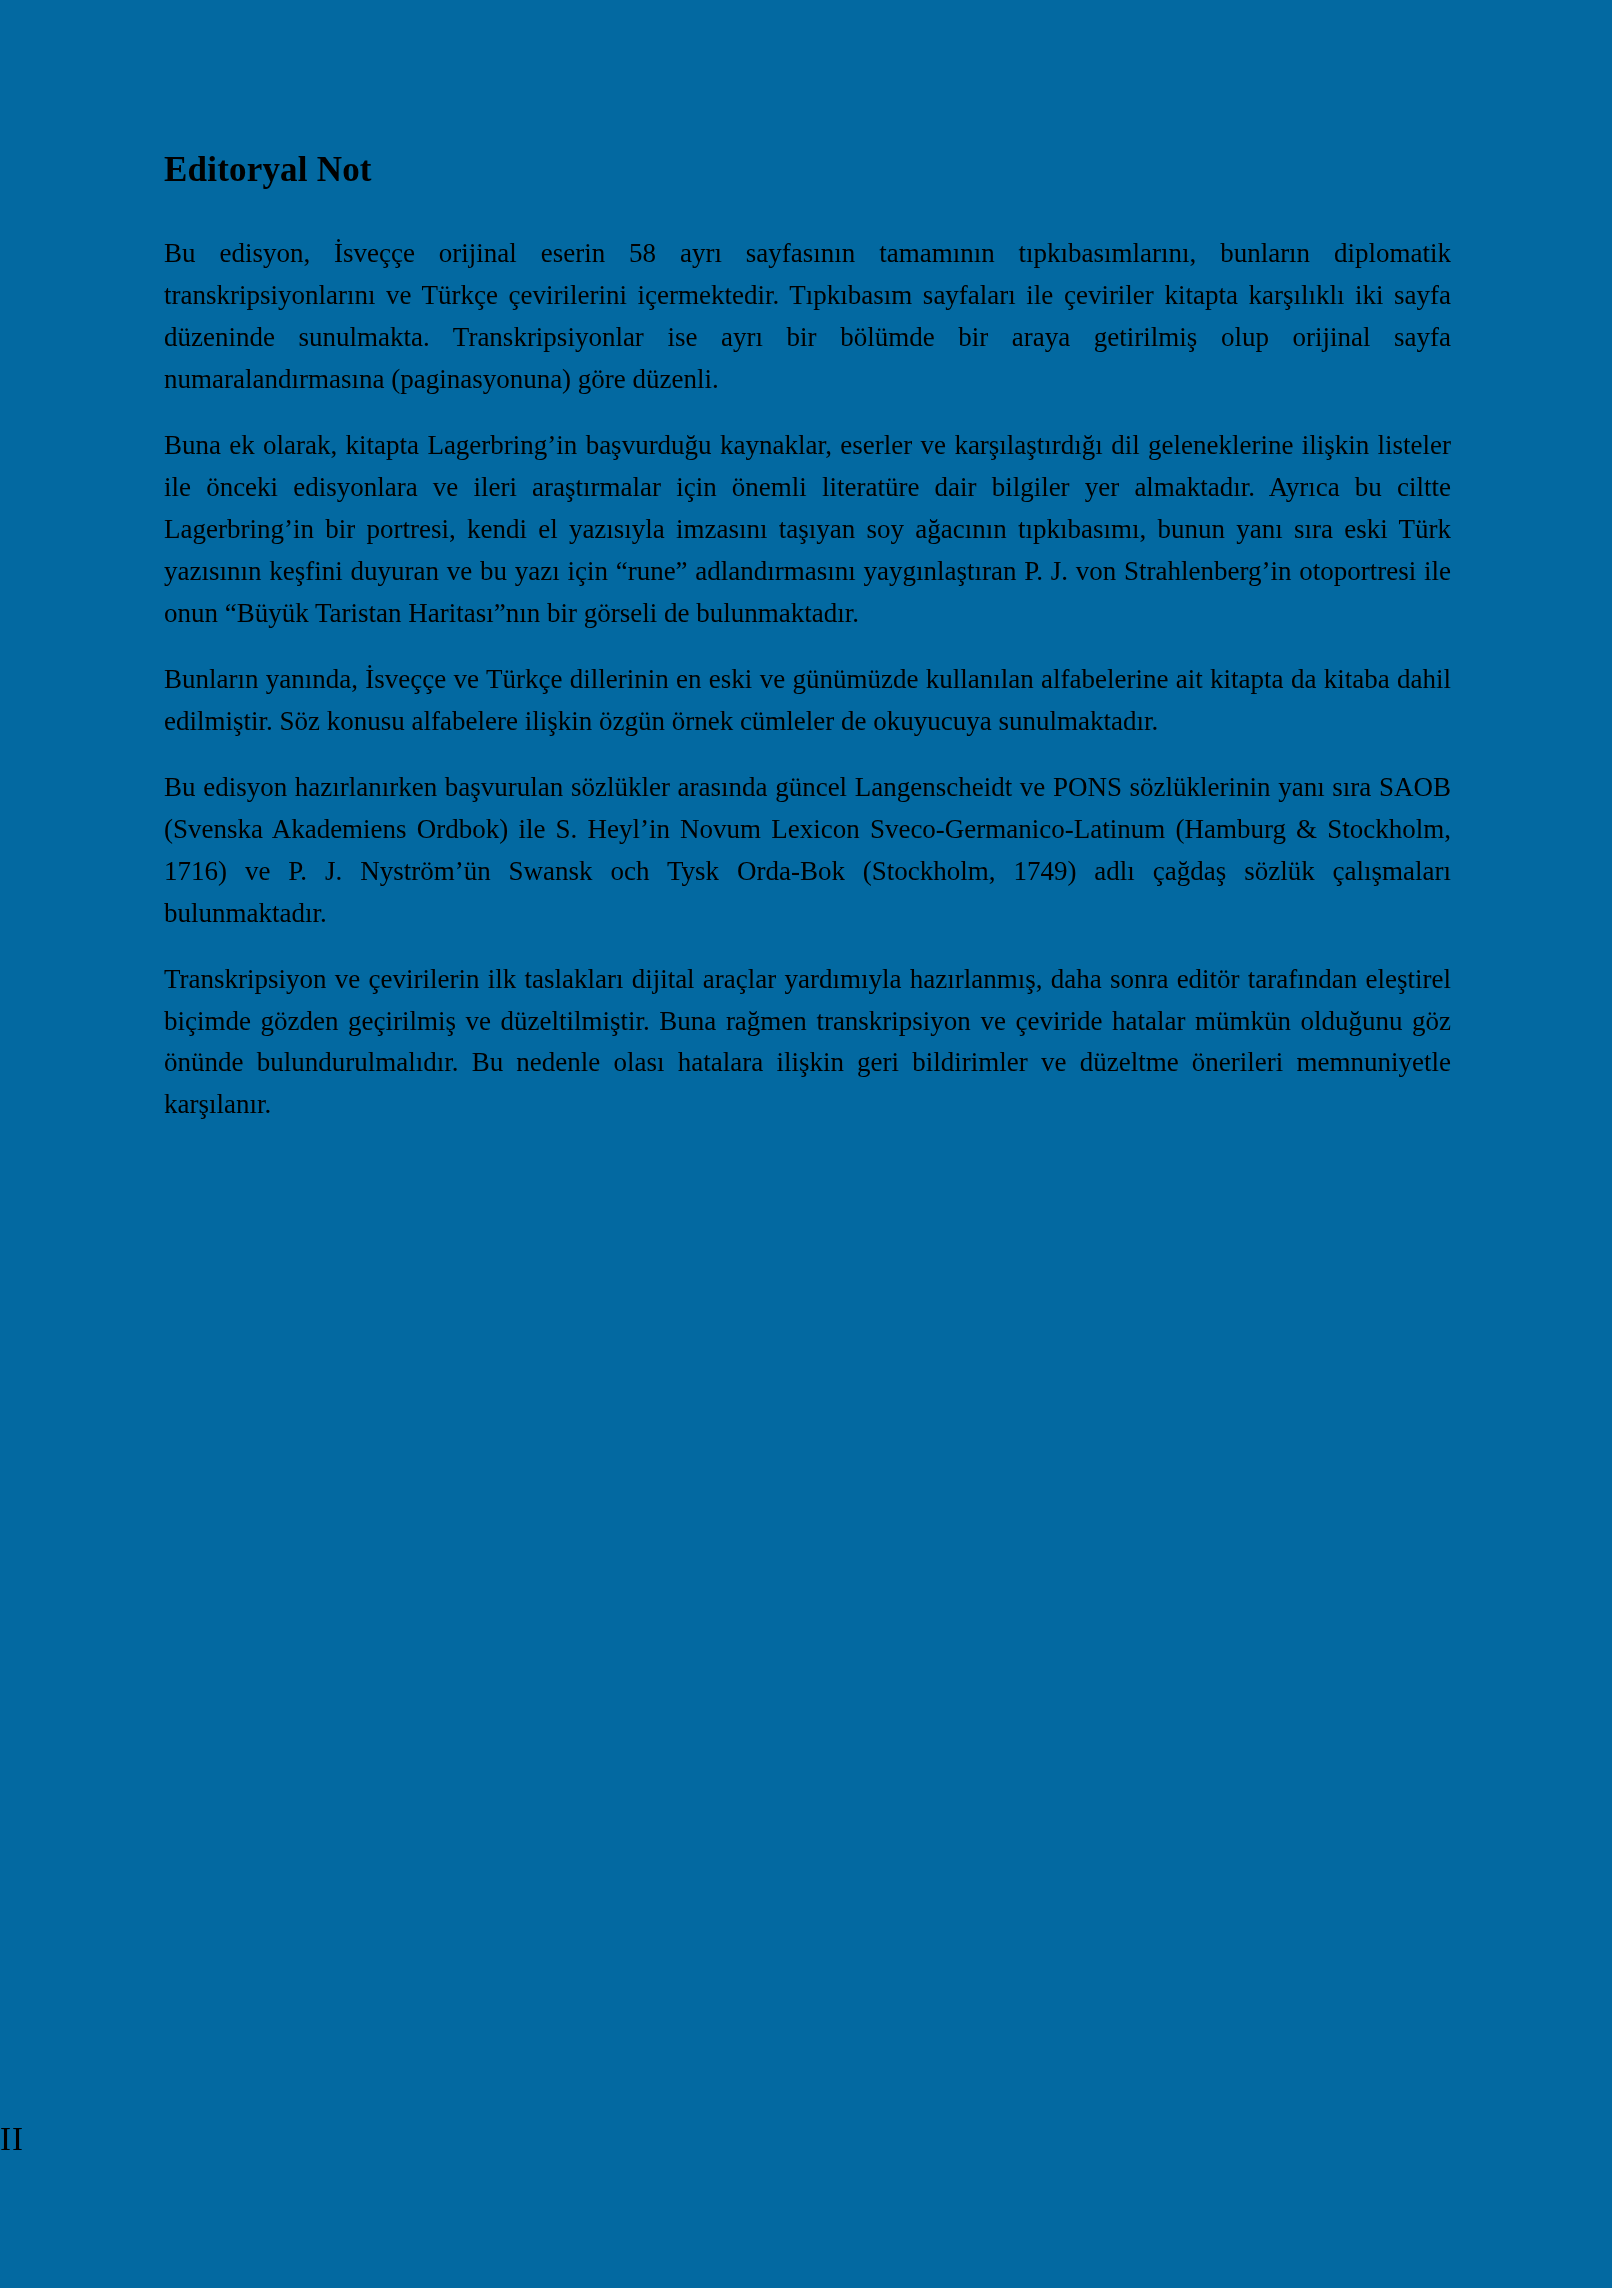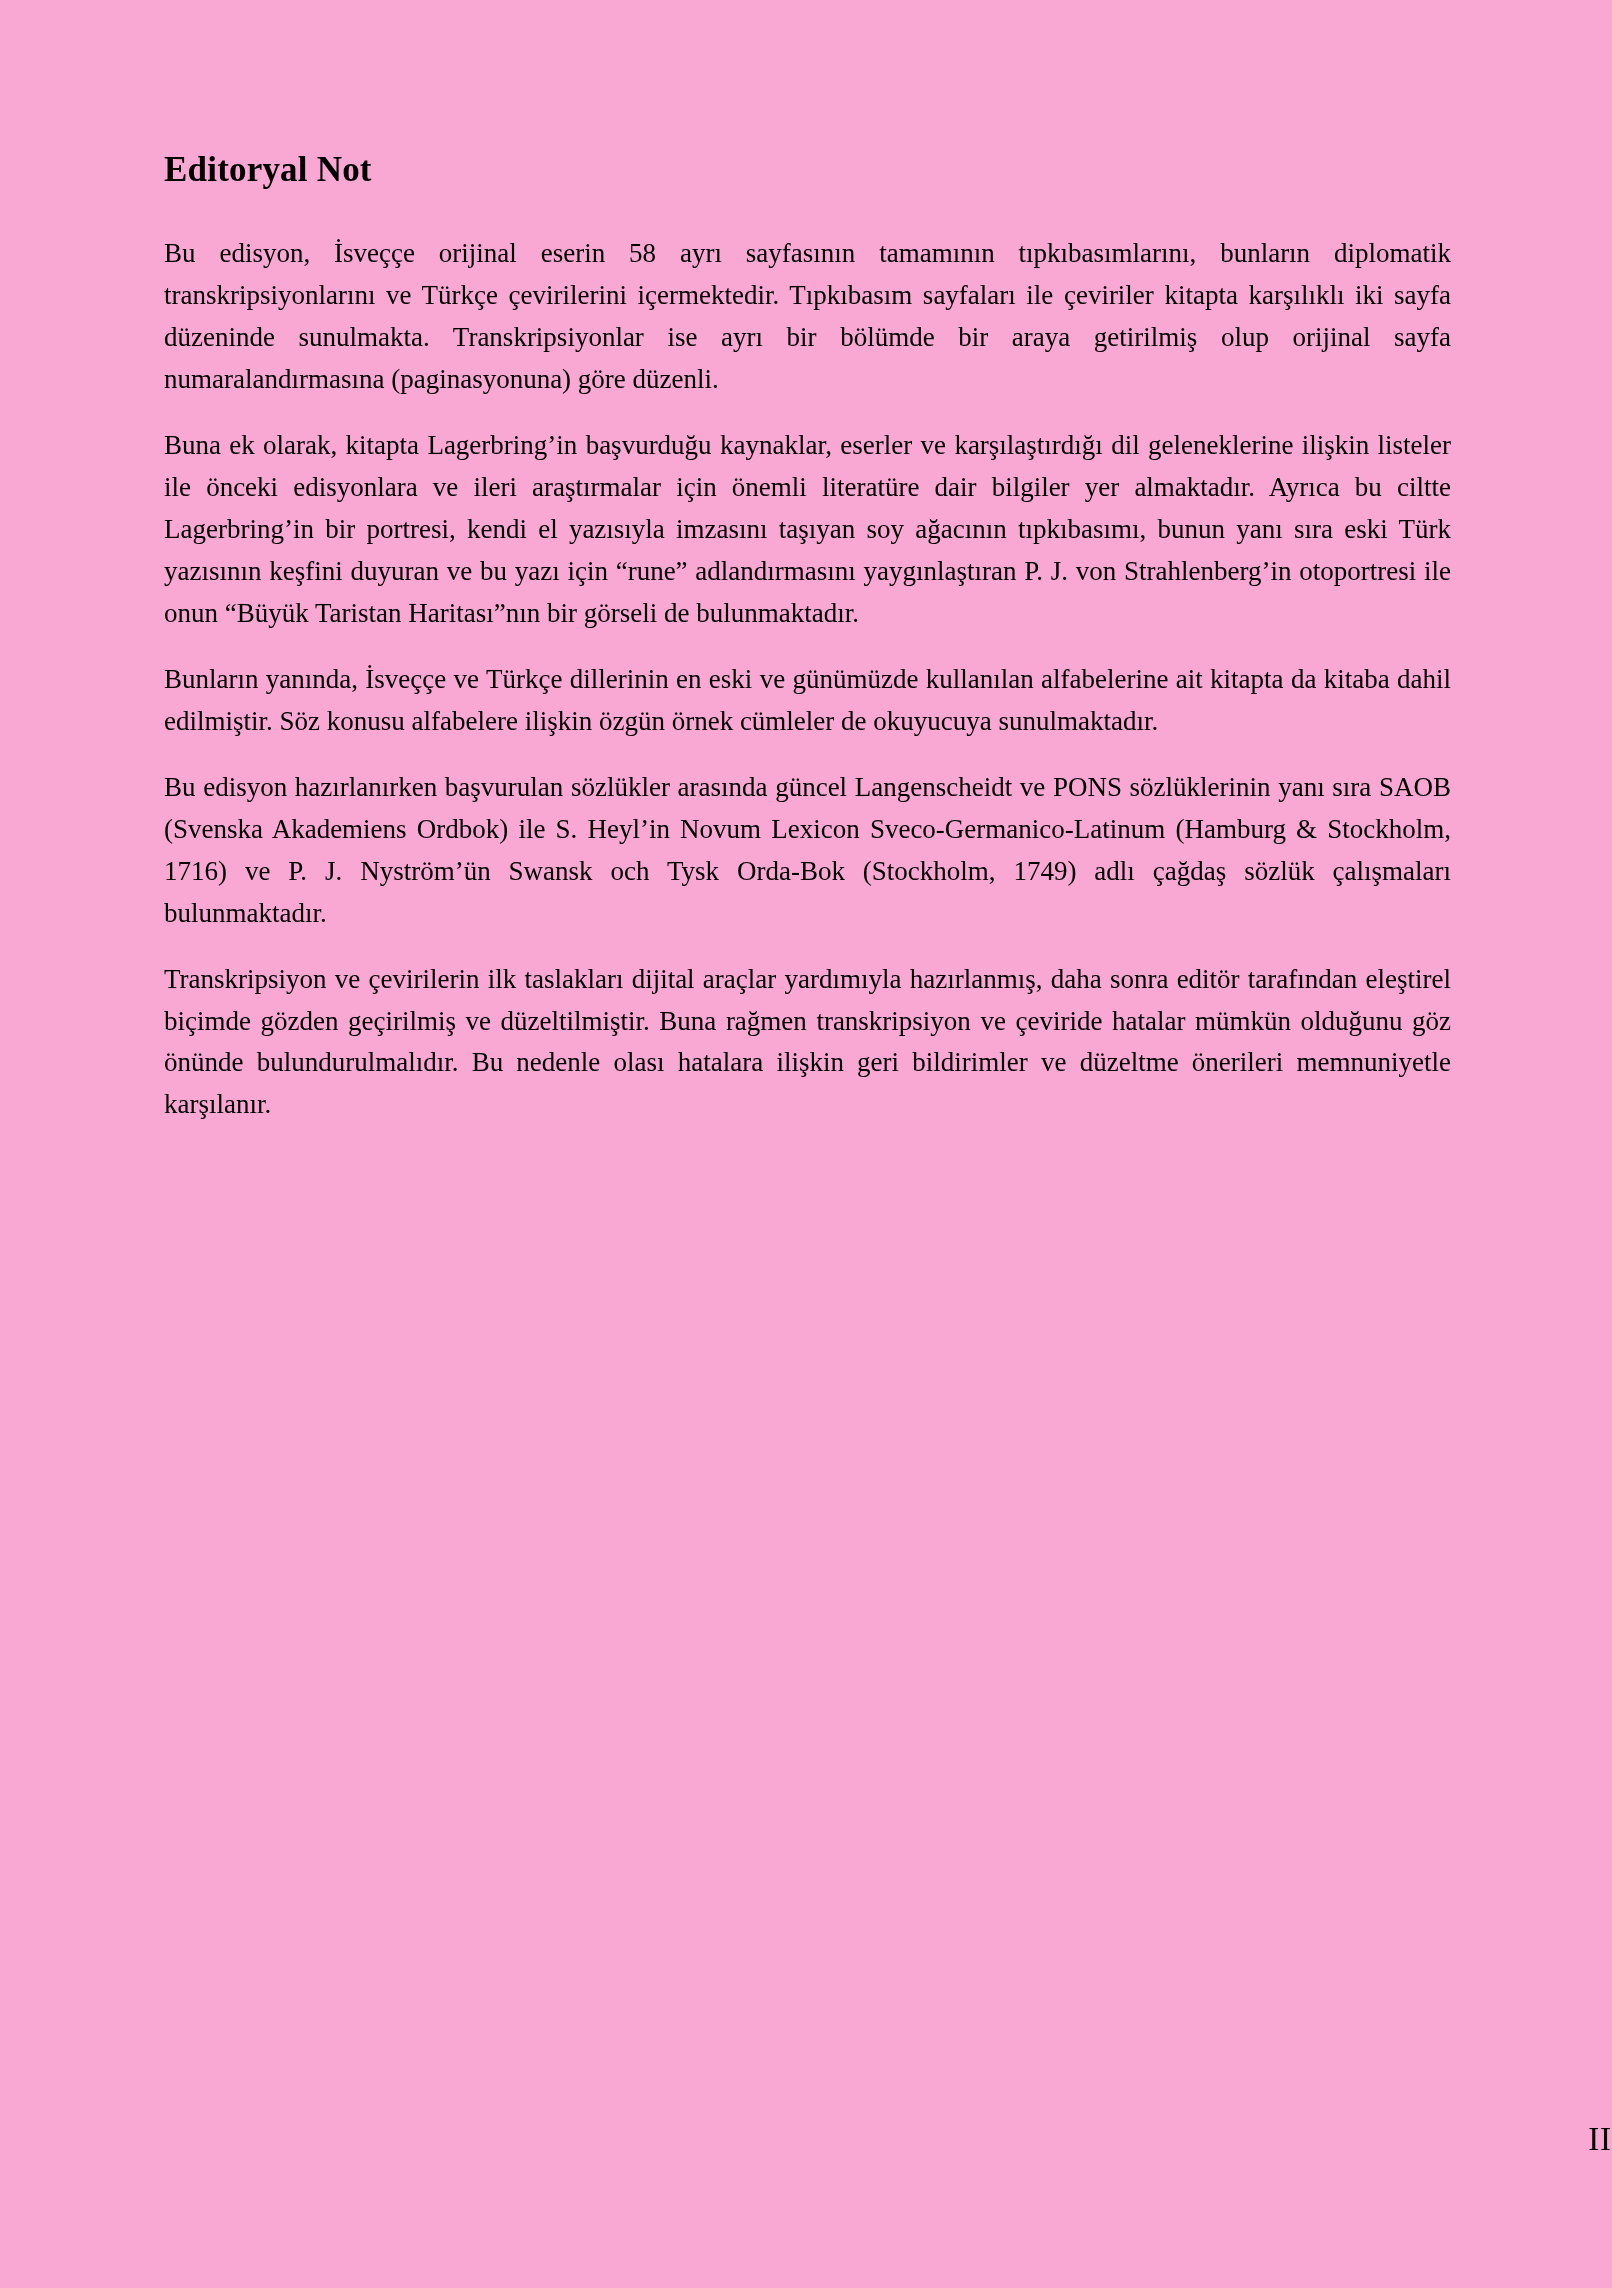--- a/index.html
+++ b/index.html
@@ -4,21 +4,21 @@
 <style>
   html, body {
     margin: 0;
     padding: 0;
     background: #ffffff;
   }
   .page {
     position: relative;
     width: 1612px;
     height: 2289px;
-    background: #f9a8d4;
+    background: #0369a1;
     box-sizing: border-box;
     overflow: hidden;
     font-family: "Liberation Serif", "DejaVu Serif", serif;
     color: #000000;
   }
   .content {
     position: absolute;
     left: 164px;
     top: 148px;
     width: 1287px;
@@ -41,21 +41,21 @@
   }
   .body-paragraph:last-child {
     margin-bottom: 0;
     margin-top: 16px;
   }
   .page-footer {
     position: absolute;
     left: 0;
     right: 0;
     top: 2123px;
-    text-align: right;
+    text-align: left;
   }
   .folio {
     font-size: 33px;
     line-height: 1;
     letter-spacing: 0.9px;
   }
 </style>
 </head>
 <body>
 

